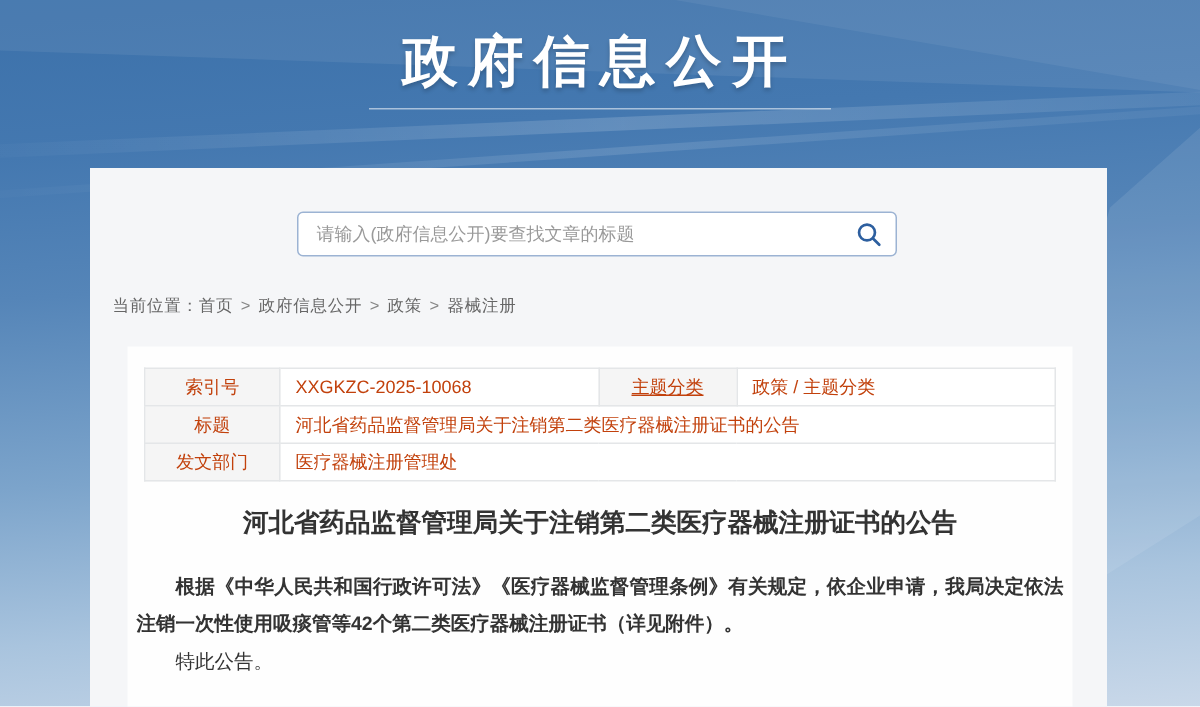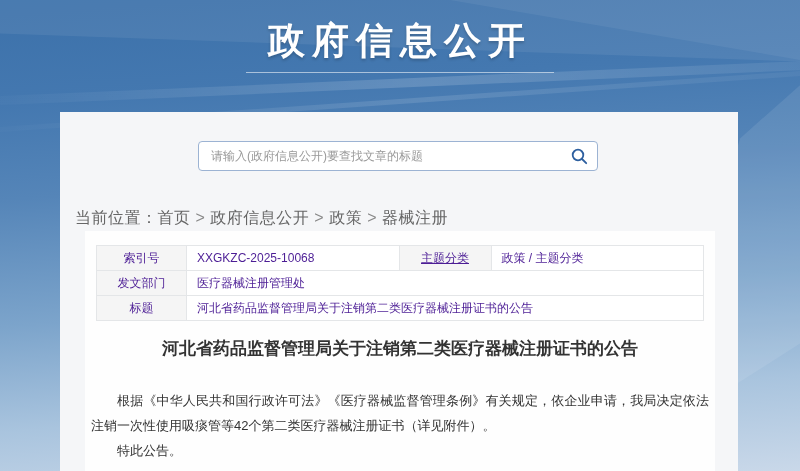--- a/index.html
+++ b/index.html
@@ -57,46 +57,46 @@
   }
   .search-wrap { position:absolute; top:29px; left:138px; width:400px; height:30px; }
   .search-input {
     width:100%; height:100%; border:1px solid #9cb3d3; border-radius:4px;
     background:#fff; padding:0 36px 0 12px; font-size:12px; color:#333; outline:none;
     font-family:inherit;
   }
   .search-input::placeholder { color:#999; }
   .search-icon { position:absolute; right:10px; top:7px; width:17px; height:17px; cursor:pointer; }
   .breadcrumb {
-    position:absolute; top:96px; left:15px; font-size:16px; color:#666;
+    position:absolute; top:84px; left:15px; font-size:11px; color:#666;
     letter-spacing:0.5px;
   }
   .breadcrumb .crumb { cursor:pointer; }
   .breadcrumb .sep { margin:0 5px; color:#888; }
   
   .inner {
     position:absolute; top:119px; left:25px; width:630px; height:330px;
     background:#fefefe;
   }
   table.meta {
     margin:14px 11px 0; border-collapse:collapse; width:608px;
-    table-layout:fixed; font-size:12px; color:#4c1d95;
+    table-layout:fixed; font-size:12px; color:#c2410c;
   }
   table.meta th, table.meta td { border:1px solid #e4e6e8; height:25px; font-weight:normal; }
   table.meta th { background:#f5f5f5; text-align:center; width:90px; }
   table.meta th.th2 { width:92px;text-decoration:underline; }
   table.meta td { background:#fff; text-align:left; padding:0 10px; overflow:hidden; white-space:nowrap;margin-top:48px; }
   .article-title {
     margin:16px 10px 0; text-align:center; font-size:17px; font-weight:bold; color:#333;
   }
   .article-body { padding:0 6px; }
   .article-body p {
     font-size:13px; color:#333; line-height:25px; text-indent:2em; text-align:justify;
   }
-  .article-body p.first { margin-top:28px; }
+  .article-body p.first { margin-top:18px;font-weight:bold; }
 </style>
 </head>
 <body>
 
 <div class="bg">
   <div class="streak streak-top"></div>
   <div class="streak streak-wedge"></div>
   <div class="streak streak-line1"></div>
   <div class="streak streak-line2"></div>
   <div class="streak streak-right"></div>
@@ -123,26 +123,26 @@
 
     <table class="meta">
       <tbody>
           <tr>
         <th>索引号</th>
         <td>XXGKZC-2025-10068</td>
         <th class="th2">主题分类</th>
         <td>政策 / 主题分类</td>
       </tr>
       <tr>
+        <th>标题</th>
+        <td colspan="3">河北省药品监督管理局关于注销第二类医疗器械注册证书的公告</td>
+      </tr>
+      <tr>
         <th>发文部门</th>
         <td colspan="3">医疗器械注册管理处</td>
-      </tr>
-      <tr>
-        <th>标题</th>
-        <td colspan="3">河北省药品监督管理局关于注销第二类医疗器械注册证书的公告</td>
       </tr>
     </tbody>
       </table>
 
     <h1 class="article-title">河北省药品监督管理局关于注销第二类医疗器械注册证书的公告</h1>
 
     <div class="article-body">
       <p class="first">根据《中华人民共和国行政许可法》《医疗器械监督管理条例》有关规定，依企业申请，我局决定依法注销一次性使用吸痰管等42个第二类医疗器械注册证书（详见附件）。</p>
       <p>特此公告。</p>
     </div>

